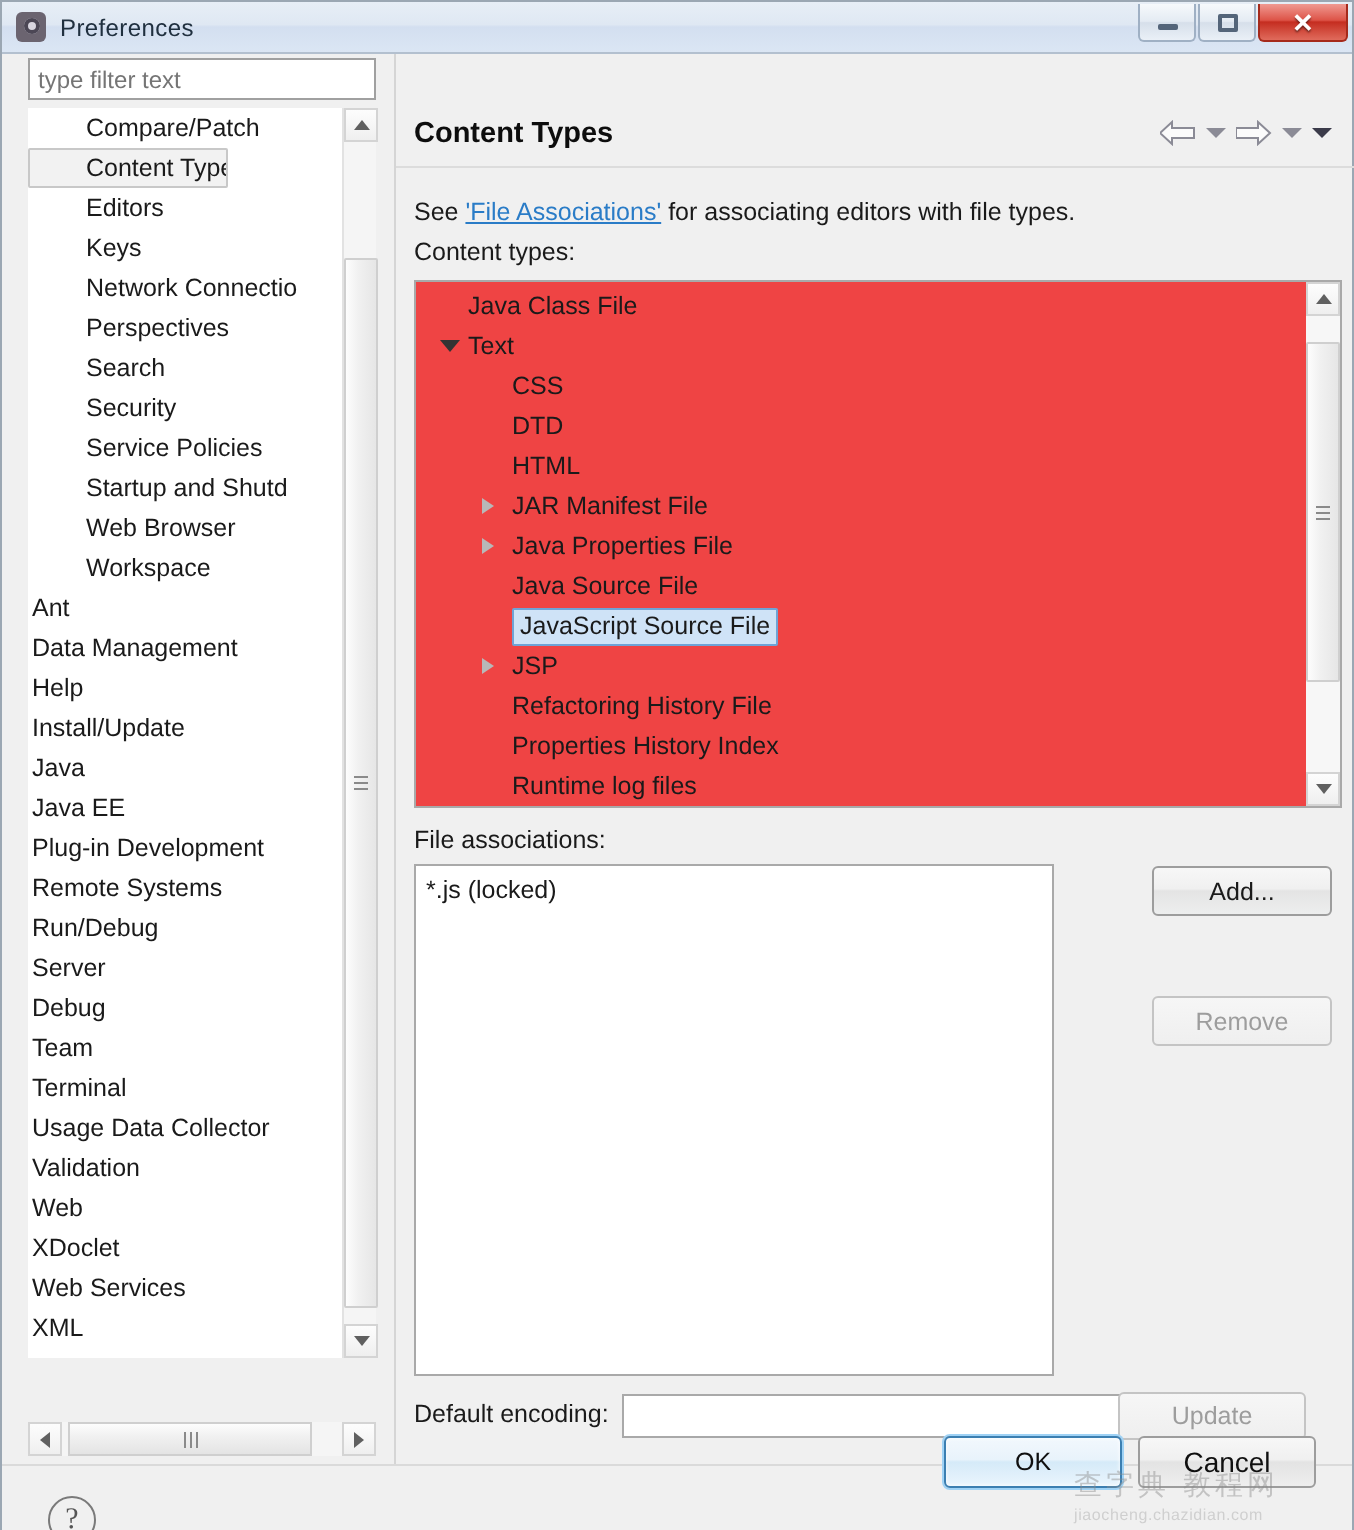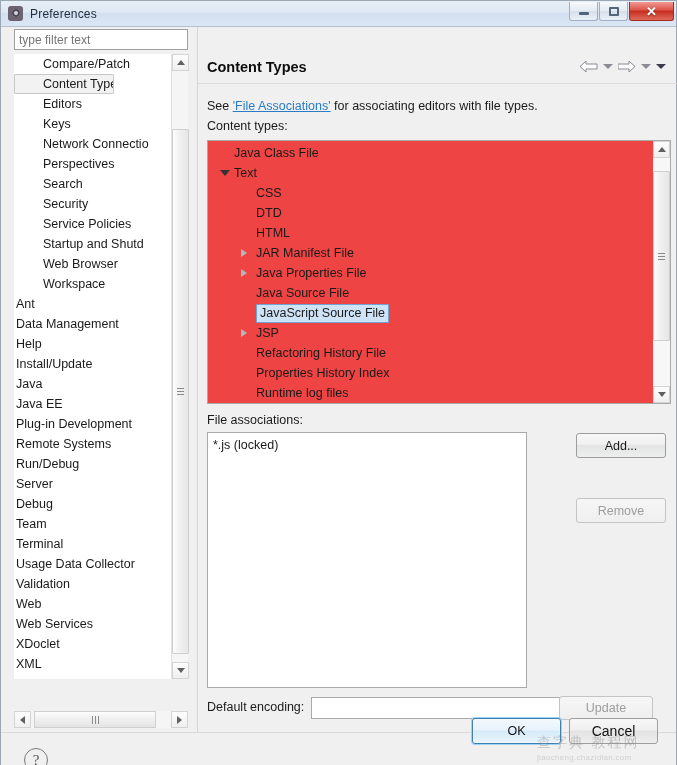--- a/index.html
+++ b/index.html
@@ -509,22 +509,22 @@
             <div class="tnode">Plug-in Development</div>
             <div class="tnode">Remote Systems</div>
             <div class="tnode">Run/Debug</div>
             <div class="tnode">Server</div>
             <div class="tnode">Debug</div>
             <div class="tnode">Team</div>
             <div class="tnode">Terminal</div>
             <div class="tnode">Usage Data Collector</div>
             <div class="tnode">Validation</div>
             <div class="tnode">Web</div>
+            <div class="tnode">XDoclet</div>
             <div class="tnode">Web Services</div>
-            <div class="tnode">XDoclet</div>
             <div class="tnode">XML</div>
           </div>
       </div>
 
       <div class="vscroll" style="left:165px; top:25px; height:625px;">
         <div class="vsb-up">
             <div class="arr arr-up"></div>
           </div>
         <div class="vsb-thumb" style="top:75px; height:525px;">
           <div class="grip"></div>

